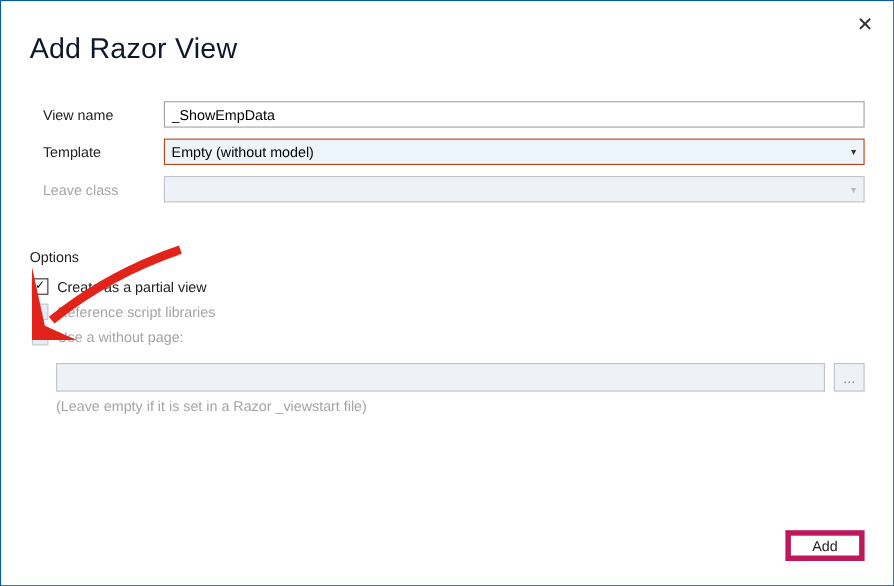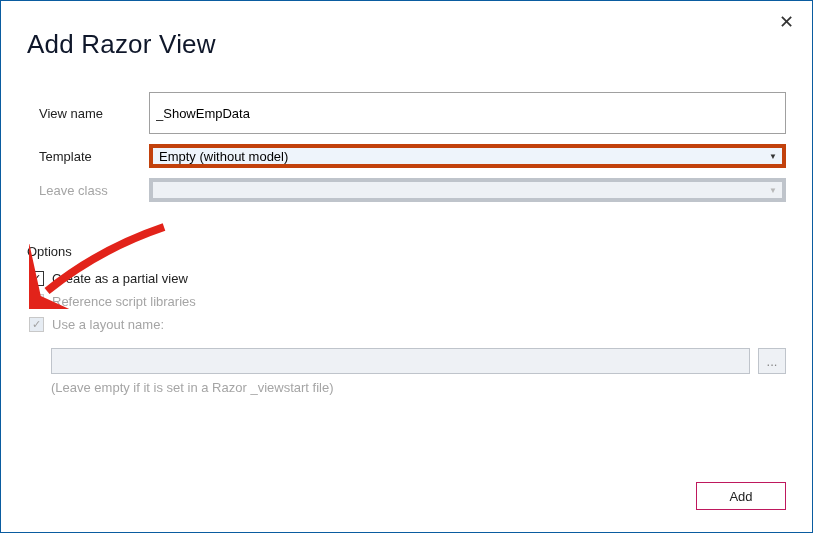--- a/index.html
+++ b/index.html
@@ -24,27 +24,27 @@
       display: flex; align-items: center;
       margin-bottom: 10px;
     }
     .form-label {
       width: 110px; font-size: 13px; color: #222;
       flex-shrink: 0;
       margin-left: 12px;
     }
     .form-label.disabled { color: #a5a5a5; }
     .text-input {
-      flex: 1; height: 24px; padding: 20px 6px;
+      flex: 1; height: 24px; padding: 2px 6px;
       font-size: 13px; border: 1px solid #a0a0a0;
       background: #fff; color: #000;
     }
     .combo-input {
       flex: 1; height: 24px; display: flex;
-      border: 4px solid #c2410c;
+      border: 1px solid #c2410c;
       background: #eef4fb; align-items: center;
     }
     .combo-input.disabled {
       background: #eef1f5; border-color: #bfc4cb;
     }
     .combo-text {
       flex: 1; padding: 0 6px; font-size: 13px; color: #000;
     }
     .combo-arrow {
       width: 18px; display: flex; align-items: center;
@@ -86,21 +86,21 @@
     }
     .hint-text {
       font-size: 13px; color: #a5a5a5;
       margin-left: 24px; margin-top: 4px;
     }
     .button-bar {
       position: absolute; bottom: 22px; right: 26px;
       display: flex; gap: 10px;
     }
     .btn {
-      width: 90px; height: 28px; border: 1px solid #be185d;
+      width: 72px; height: 28px; border: 5px solid #be185d;
       background: #fff; font-size: 13px; color: #222;
       display: flex; align-items: center; justify-content: center;
       cursor: pointer;
     }
     .annotation-arrow {
       position: absolute; pointer-events: none;
     }
   </style>
 </head>
 <body>
@@ -141,21 +141,21 @@
         <div class="checkbox-label">Create as a partial view</div>
       </div>
 
       <div class="checkbox-row">
         <div class="checkbox disabled"></div>
         <div class="checkbox-label disabled">Reference script libraries</div>
       </div>
 
       <div class="checkbox-row">
         <div class="checkbox disabled">✓</div>
-        <div class="checkbox-label disabled">Use a layout name:</div>
+        <div class="checkbox-label disabled">Use a without page:</div>
       </div>
 
       <div class="layout-row">
         <div class="layout-input"></div>
         <div class="browse-btn">...</div>
       </div>
 
       <div class="hint-text">(Leave empty if it is set in a Razor _viewstart file)</div>
     </div>
   </div>

